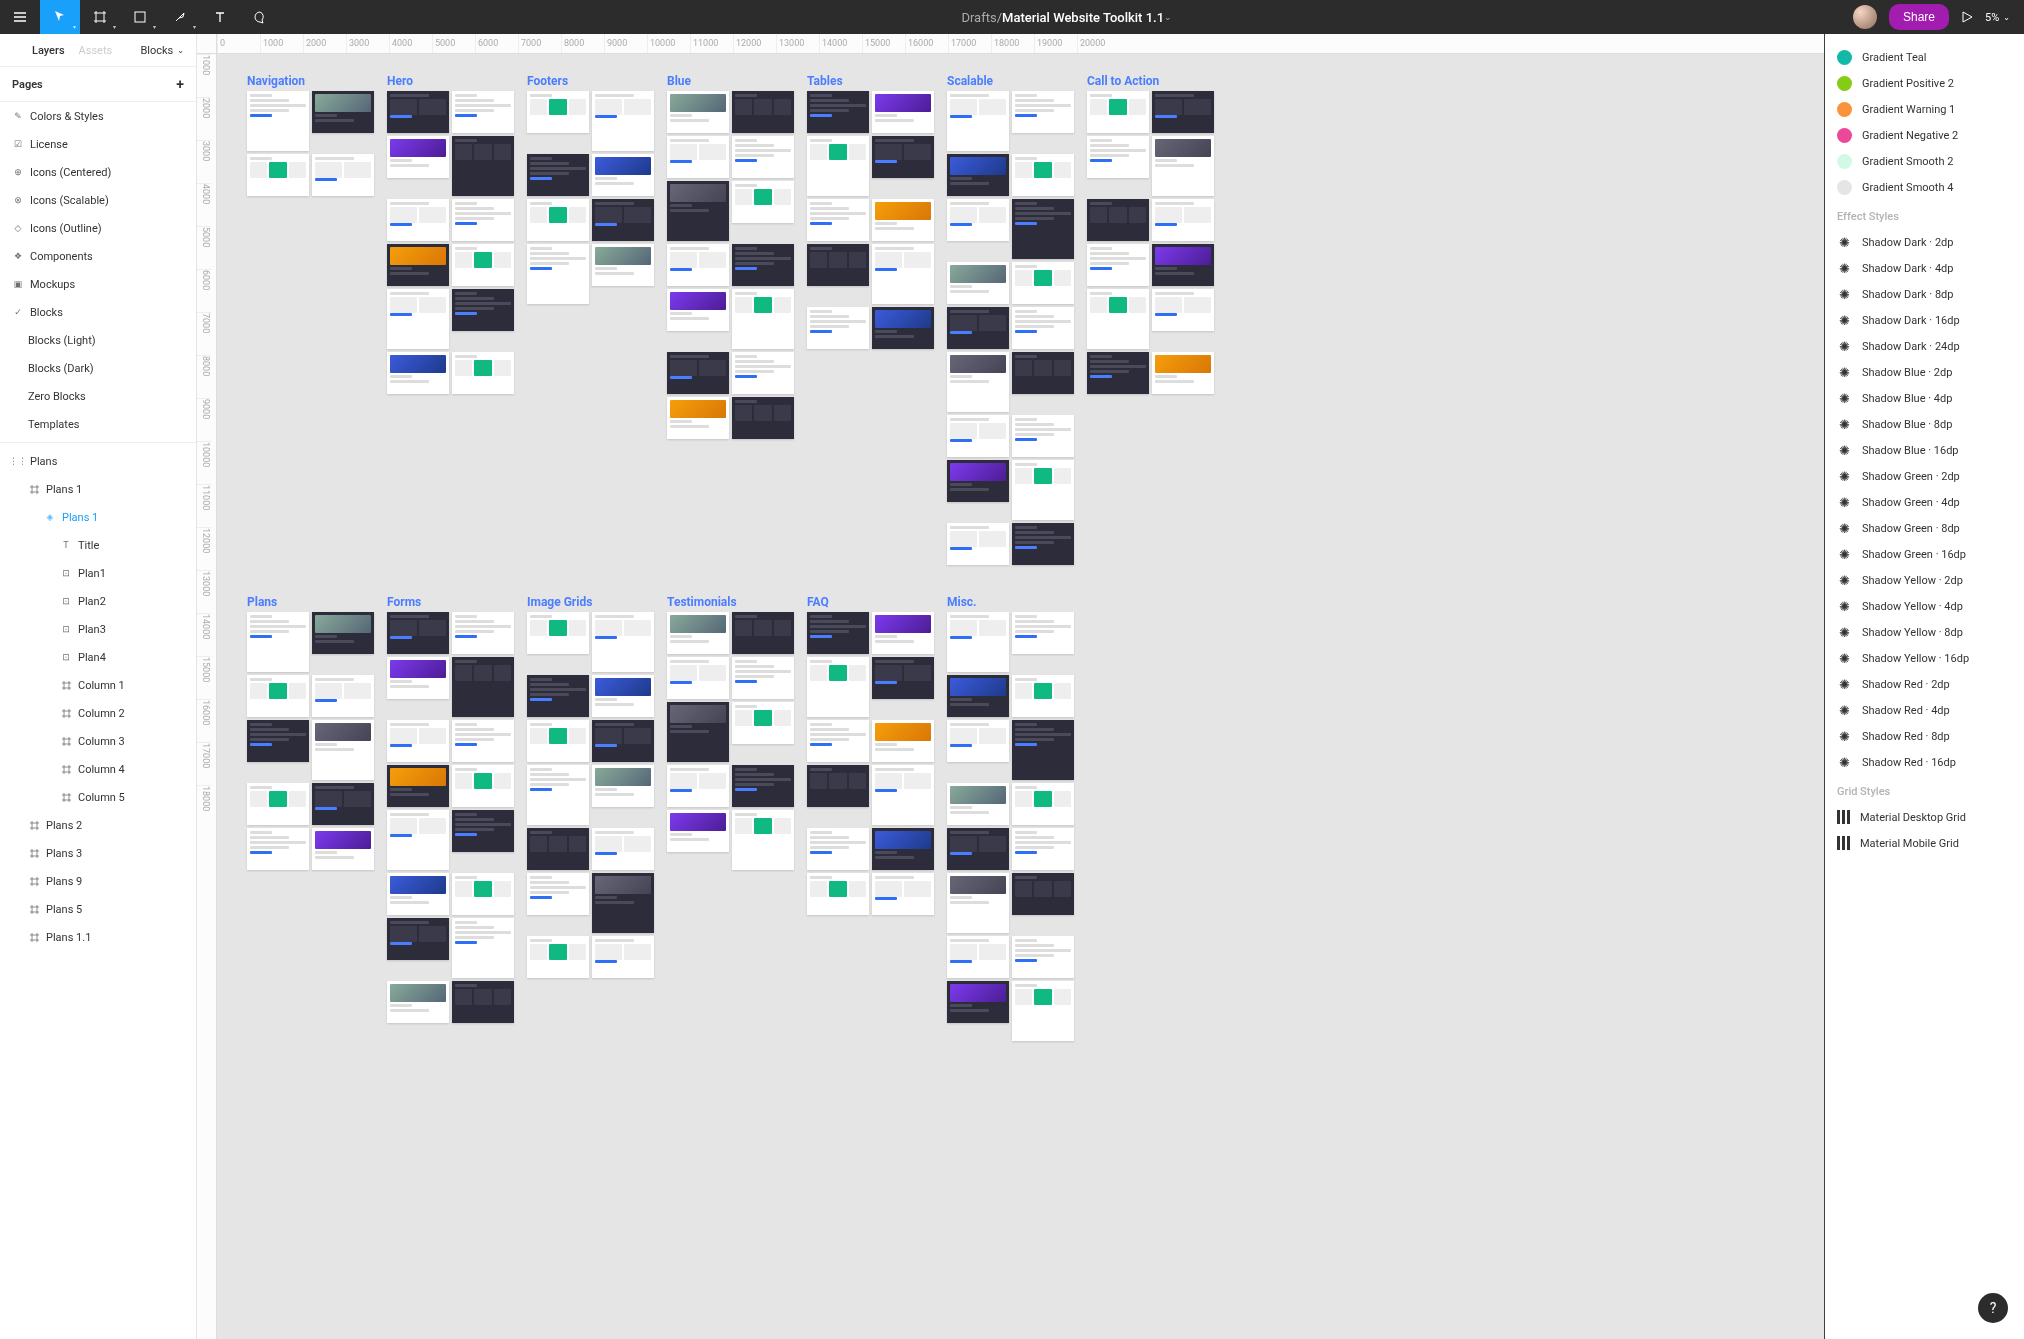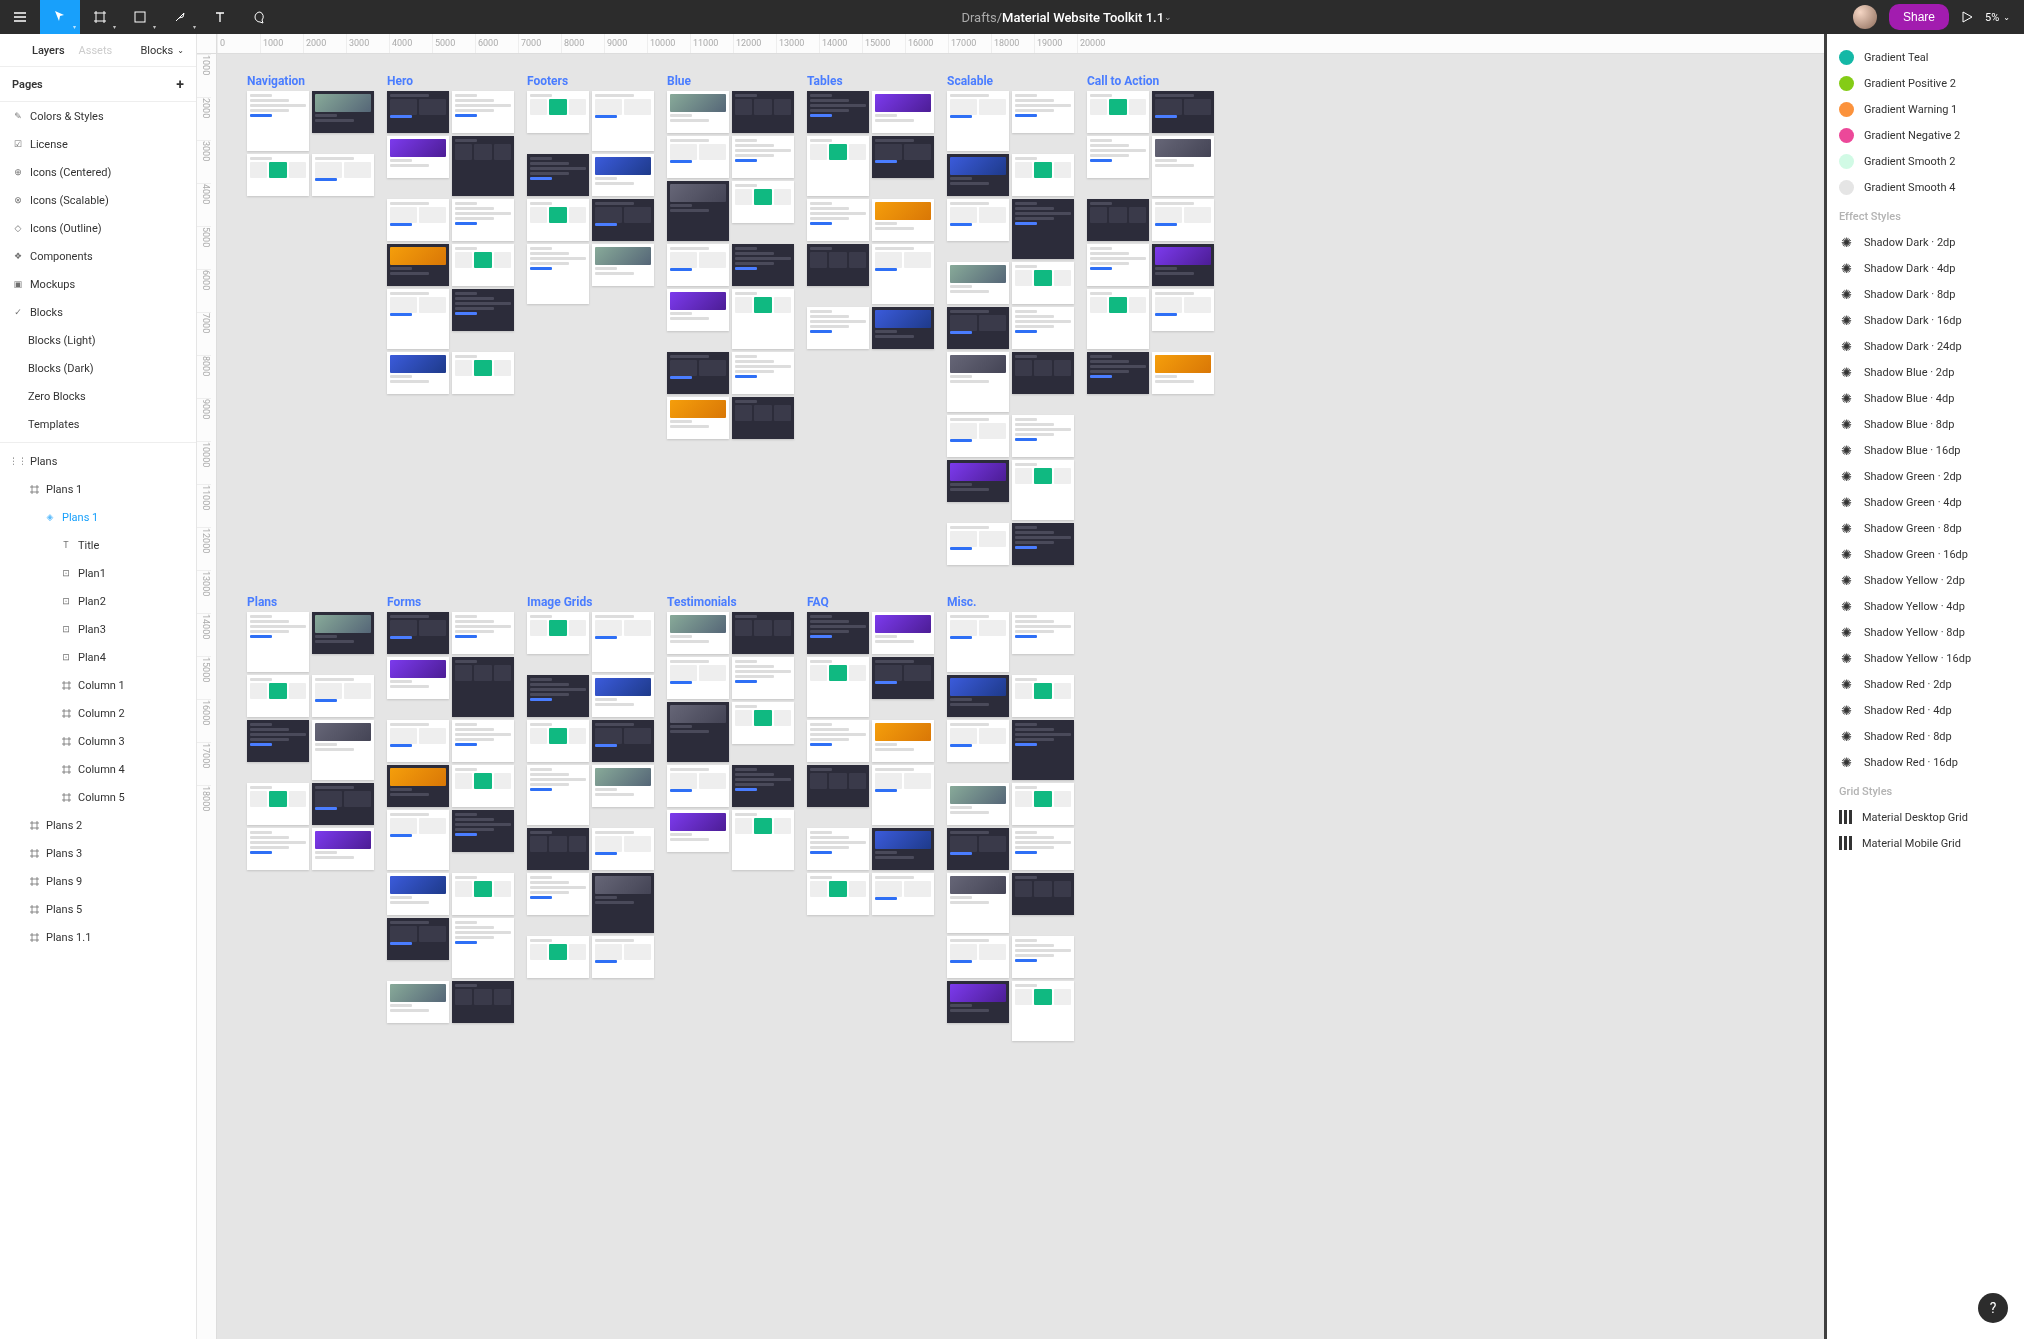--- a/index.html
+++ b/index.html
@@ -27,21 +27,21 @@
 .tab-right { margin-left: auto; font-size: 11px; color: #333; display: flex; align-items: center; gap: 4px; cursor: pointer; }
 .section-hdr { display: flex; align-items: center; justify-content: space-between; padding: 0 12px; height: 36px; font-size: 11px; font-weight: 600; border-top: 1px solid #eee; border-bottom: 1px solid #eee; }
 .page-item, .layer-item { display: flex; align-items: center; height: 28px; padding: 0 12px; font-size: 11px; cursor: pointer; gap: 6px; }
 .layer-item.selected { color: #18a0fb; }
 .indent-1 { padding-left: 28px; }
 .indent-2 { padding-left: 44px; }
 .indent-3 { padding-left: 60px; }
 .layer-icon { width: 12px; height: 12px; display: inline-flex; align-items: center; justify-content: center; opacity: .7; font-size: 9px; }
 .spacer-line { height: 1px; background: #eee; margin: 4px 0; }
 
-.right-panel { width: 200px; background: #fff; border-left: 3px solid #404040; padding: 10px 0; overflow-y: auto; }
+.right-panel { width: 200px; background: #fff; border-left: 1px solid #404040; padding: 10px 0; overflow-y: auto; }
 .style-item { display: flex; align-items: center; height: 26px; padding: 0 12px; font-size: 11px; cursor: pointer; gap: 10px; }
 .swatch { width: 15px; height: 15px; border-radius: 50%; flex-shrink: 0; }
 .section-label { padding: 10px 12px 6px; font-size: 11px; color: #b3b3b3; font-weight: 500; }
 .effect-icon { width: 15px; height: 15px; display: inline-flex; align-items: center; justify-content: center; font-size: 13px; color: #333; }
 .grid-icon-sm { display: inline-flex; gap: 2px; }
 .grid-icon-sm span { width: 3px; height: 14px; background: #333; }
 
 .canvas-wrap { flex: 1; position: relative; background: #e5e5e5; overflow: hidden; }
 .ruler-h { position: absolute; top: 0; left: 20px; right: 0; height: 20px; background: #fcfcfc; border-bottom: 1px solid #ddd; display: flex; font-size: 9px; color: #aaa; z-index: 2; }
 .ruler-h div { width: 43px; text-align: left; padding-top: 4px; border-left: 1px solid #eee; padding-left: 2px; flex-shrink: 0; }

